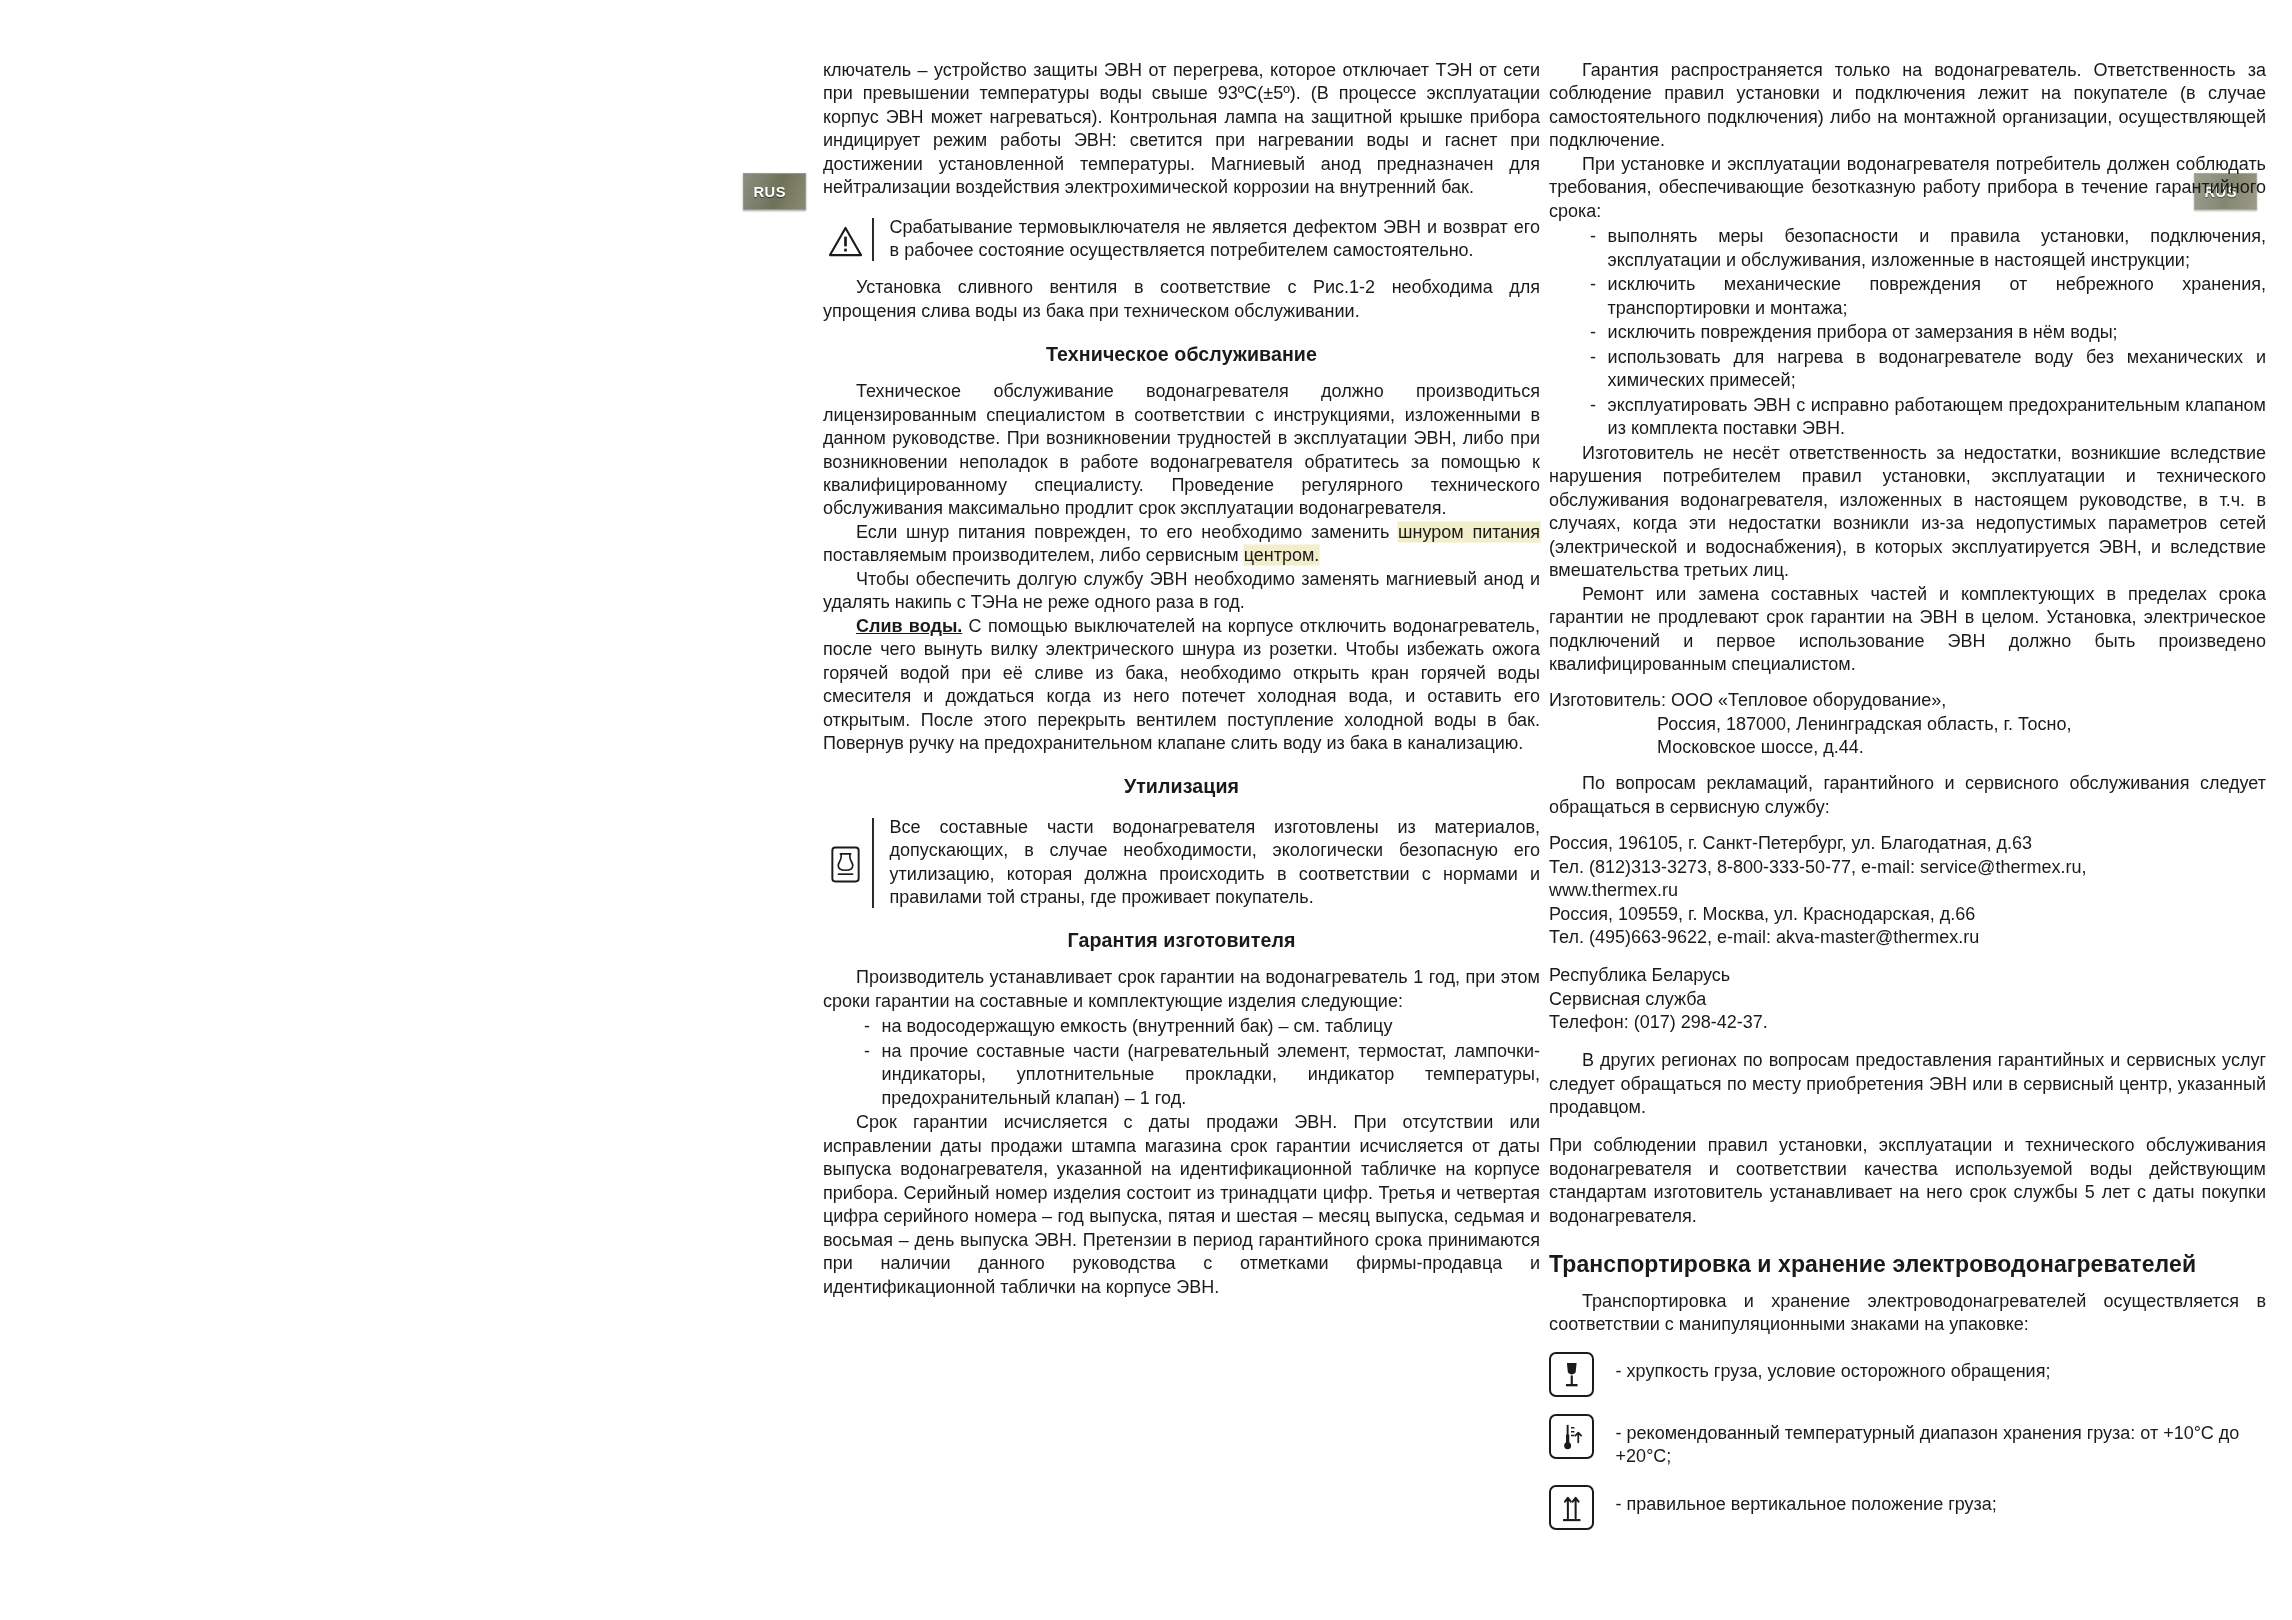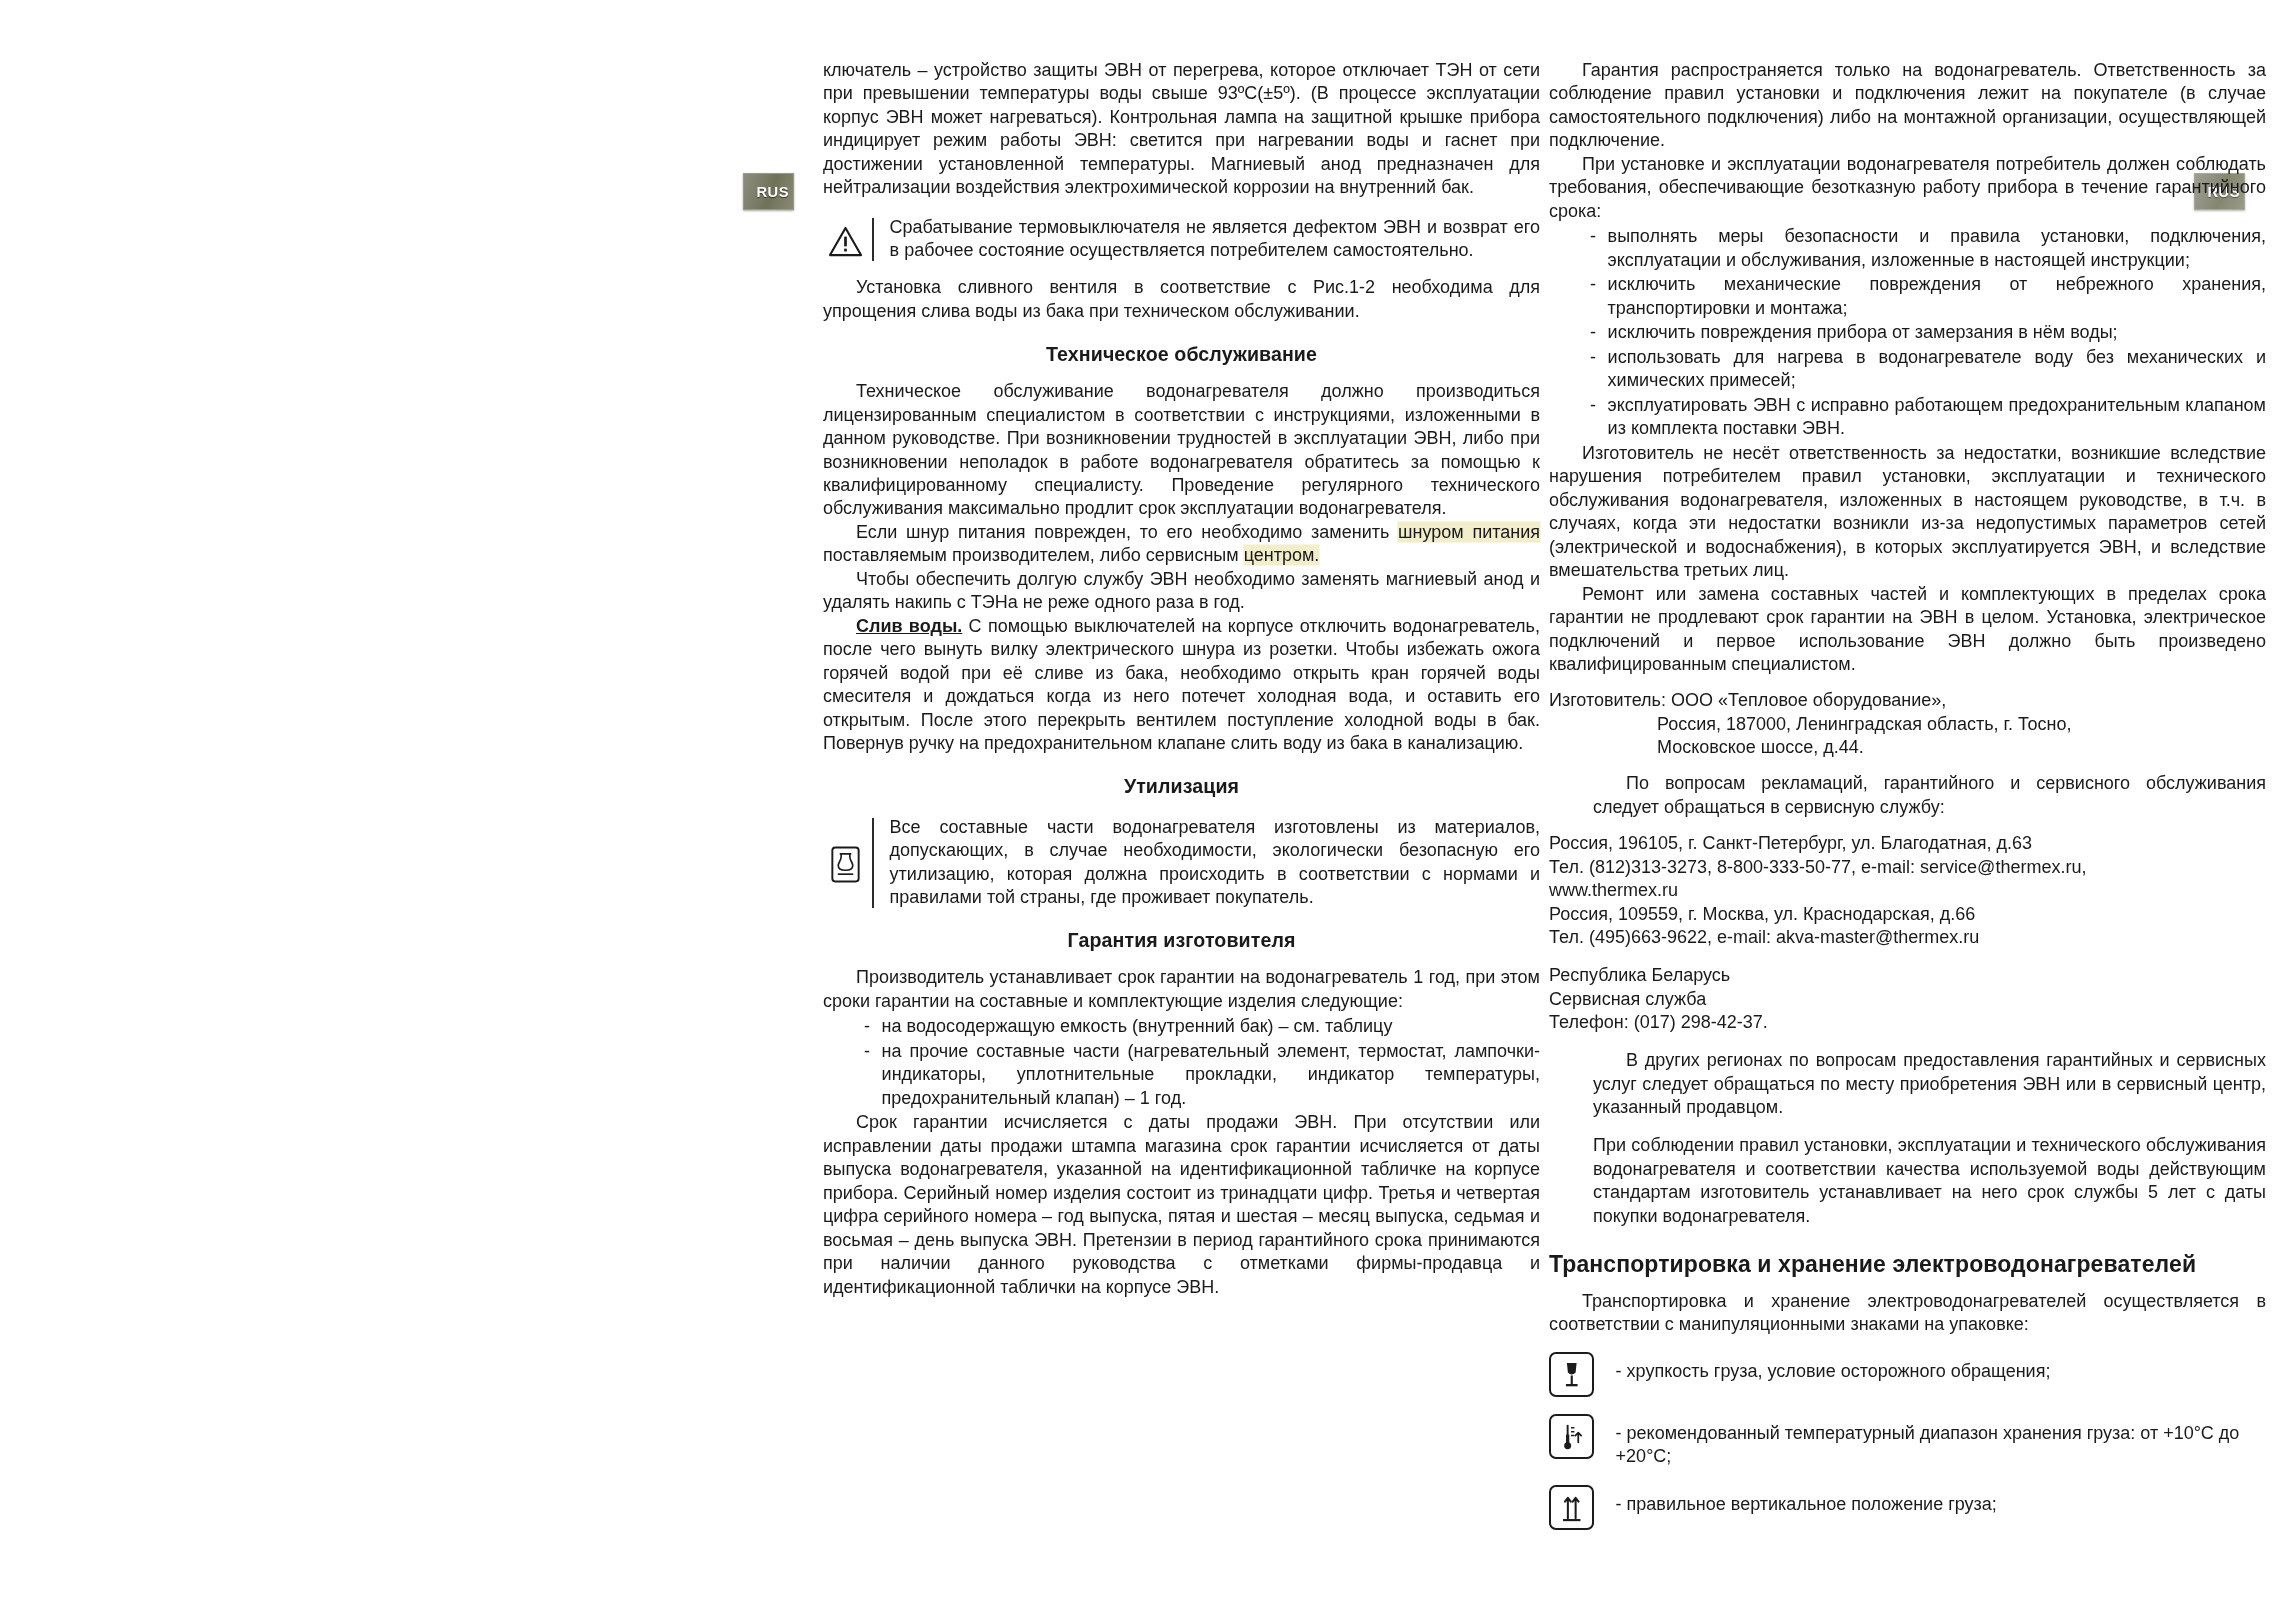--- a/index.html
+++ b/index.html
@@ -19,29 +19,29 @@
 
   .page {
     position: absolute;
     inset: 0;
     background: #ffffff;
   }
 
   
   .rus-tab {
     position: absolute;
-    width: 51px;
+    width: 63px;
     height: 37px;
     background: linear-gradient(110deg, #8c8d7d 0%, #7d7f6c 30%, #6f7258 55%, #8a8a74 100%);
     border: 1px solid #9a9a8c;
     box-shadow: 0 1px 2px rgba(0,0,0,.35);
     display: flex;
     align-items: center;
     justify-content: flex-end;
-    padding-right: 4px;
+    padding-right: 19px;
     box-sizing: border-box;
   }
   .rus-tab span {
     color: #ffffff;
     font-size: 14.7px;
     font-weight: bold;
     letter-spacing: 0.5px;
     text-shadow: 0 1px 1px rgba(0,0,0,.6);
   }
   .rus-left  { left: 743px; top: 173px; }
@@ -58,21 +58,21 @@
   }
   .col-left  { left: 823px; }
   .col-right { left: 1549px; }
 
   p {
     margin: 0;
     text-align: justify;
     text-justify: inter-word;
   }
   p.indent { text-indent: 33px; }
-  p.gap    { margin-top: 12.7px; margin-left: 44px; }
+  p.gap    { margin-top: 12.7px; }
 
   h2 {
     font-size: 19.6px;
     font-weight: bold;
     text-align: center;
     margin: 18.6px 0 12.7px 0;
     letter-spacing: 0.1px;
   }
   h2.left-align {
     text-align: left;

